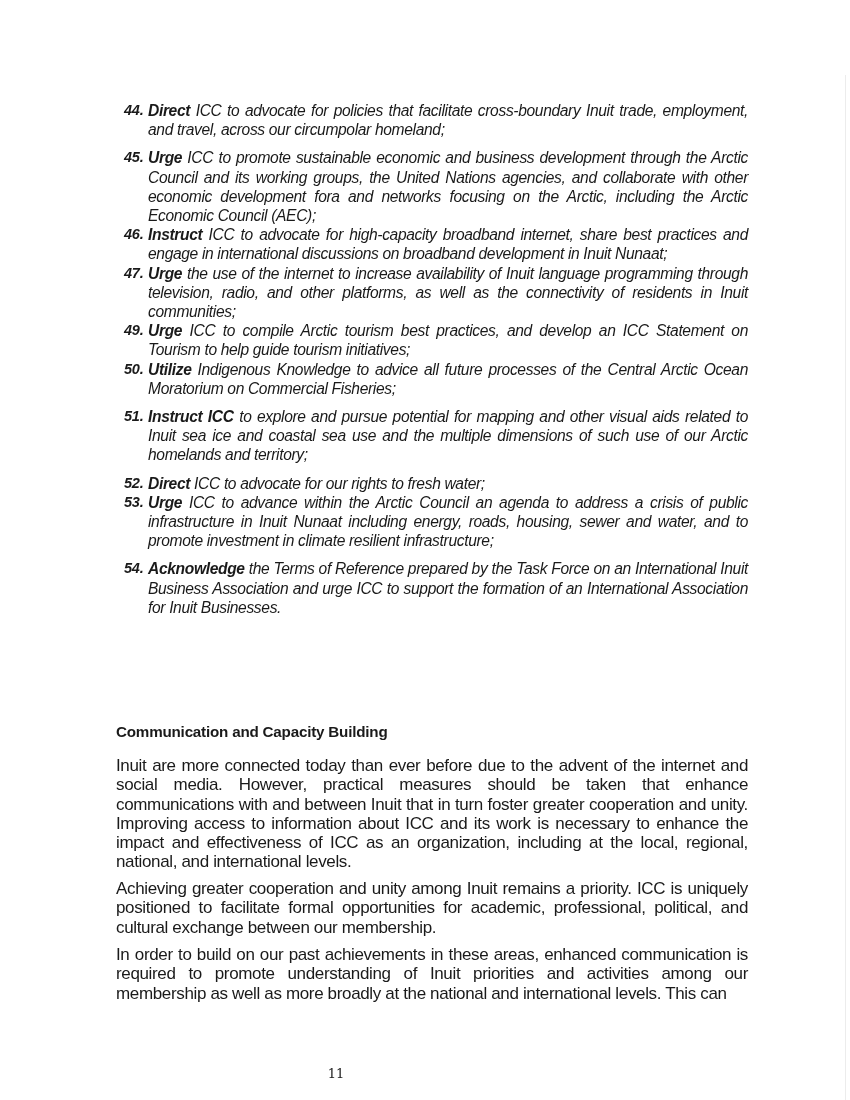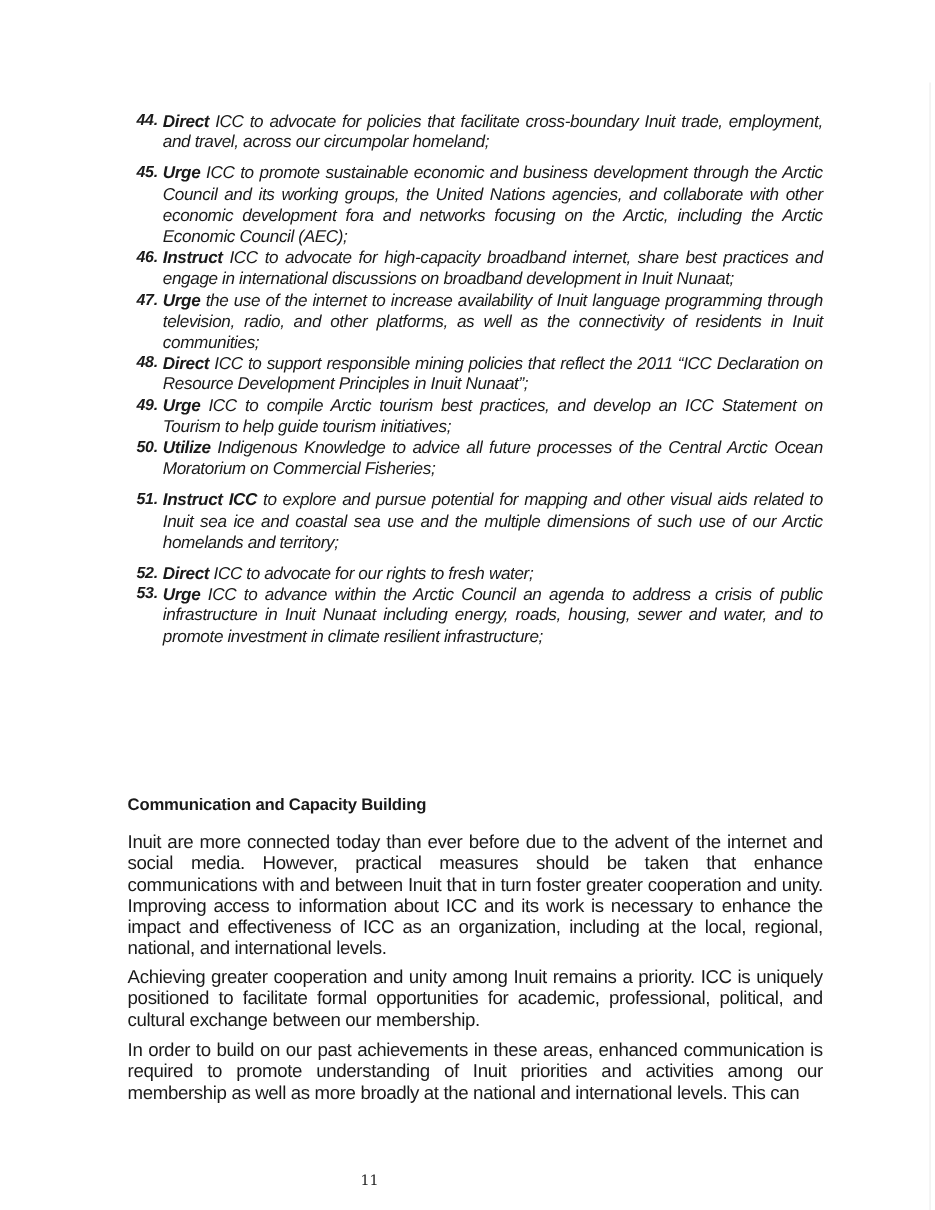--- a/index.html
+++ b/index.html
@@ -35,37 +35,37 @@
     <li class="item gap-md">
       <span class="num">45.</span><span class="verb">Urge</span><span> ICC to promote sustainable economic and business development through the Arctic Council and its working groups, the United Nations agencies, and collaborate with other economic development fora and networks focusing on the Arctic, including the Arctic Economic Council (AEC);</span>
     </li>
     <li class="item">
       <span class="num">46.</span><span class="verb">Instruct</span><span> ICC to advocate for high-capacity broadband internet, share best practices and engage in international discussions on broadband development in Inuit Nunaat;</span>
     </li>
     <li class="item">
       <span class="num">47.</span><span class="verb">Urge</span><span> the use of the internet to increase availability of Inuit language programming through television, radio, and other platforms, as well as the connectivity of residents in Inuit communities;</span>
     </li>
     <li class="item">
-      <span class="num">48.</span><span class="verb">Direct</span><span> ICC to support responsible mining policies that reflect the 2011 “ICC Declaration on Resource Development Principles in Inuit Nunaat”;</span>
-    </li>
-    <li class="item">
       <span class="num">49.</span><span class="verb">Urge</span><span> ICC to compile Arctic tourism best practices, and develop an ICC Statement on Tourism to help guide tourism initiatives;</span>
     </li>
     <li class="item">
       <span class="num">50.</span><span class="verb">Utilize</span><span> Indigenous Knowledge to advice all future processes of the Central Arctic Ocean Moratorium on Commercial Fisheries;</span>
     </li>
     <li class="item gap-md">
       <span class="num">51.</span><span class="verb">Instruct ICC</span><span> to explore and pursue potential for mapping and other visual aids related to Inuit sea ice and coastal sea use and the multiple dimensions of such use of our Arctic homelands and territory;</span>
     </li>
     <li class="item gap-md">
       <span class="num">52.</span><span class="verb">Direct</span><span> ICC to advocate for our rights to fresh water;</span>
     </li>
     <li class="item">
       <span class="num">53.</span><span class="verb">Urge</span><span> ICC to advance within the Arctic Council an agenda to address a crisis of public infrastructure in Inuit Nunaat including energy, roads, housing, sewer and water, and to promote investment in climate resilient infrastructure;</span>
     </li>
+    <li class="item gap-md">
+      <span class="num">54.</span><span class="verb">Acknowledge</span><span> the Terms of Reference prepared by the Task Force on an International Inuit Business Association and urge ICC to support the formation of an International Association for Inuit Businesses.</span>
+    </li>
   </ol>
 
   <div class="heading">Communication and Capacity Building</div>
 
   <p class="para p1">Inuit are more connected today than ever before due to the advent of the internet and social media. However, practical measures should be taken that enhance communications with and between Inuit that in turn foster greater cooperation and unity. Improving access to information about ICC and its work is necessary to enhance the impact and effectiveness of ICC as an organization, including at the local, regional, national, and international levels.</p>
   <p class="para p3">In order to build on our past achievements in these areas, enhanced communication is required to promote understanding of Inuit priorities and activities among our membership as well as more broadly at the national and international levels. This can</p>
   <p class="para p2">Achieving greater cooperation and unity among Inuit remains a priority. ICC is uniquely positioned to facilitate formal opportunities for academic, professional, political, and cultural exchange between our membership.</p>
 
   <div class="pagenum">11</div>
 </div>

